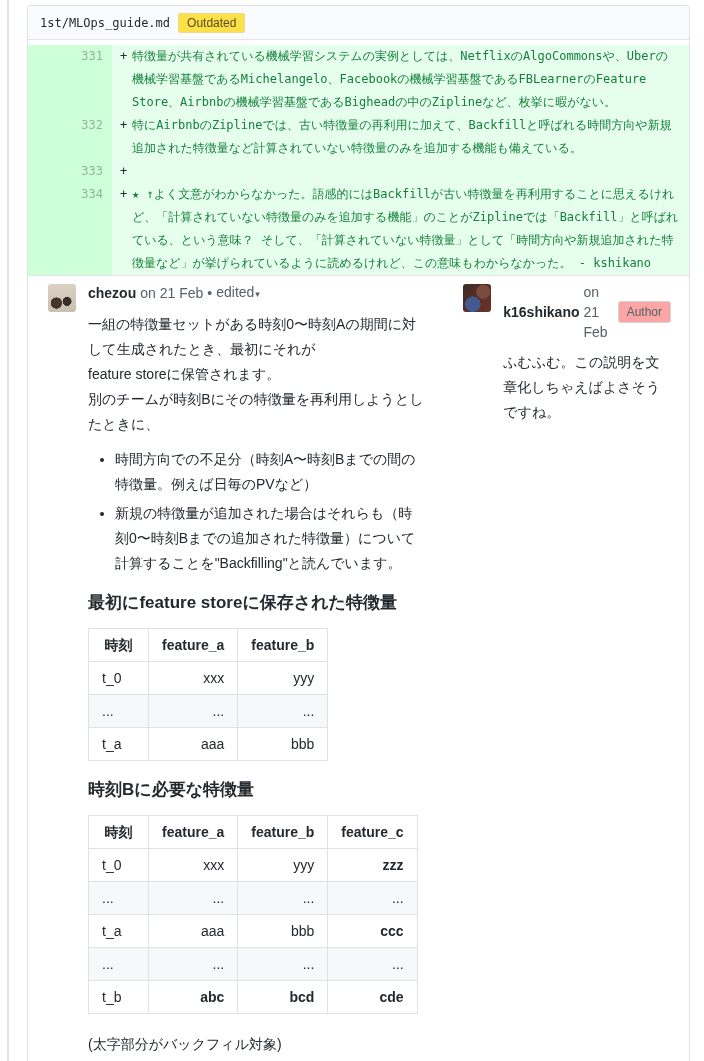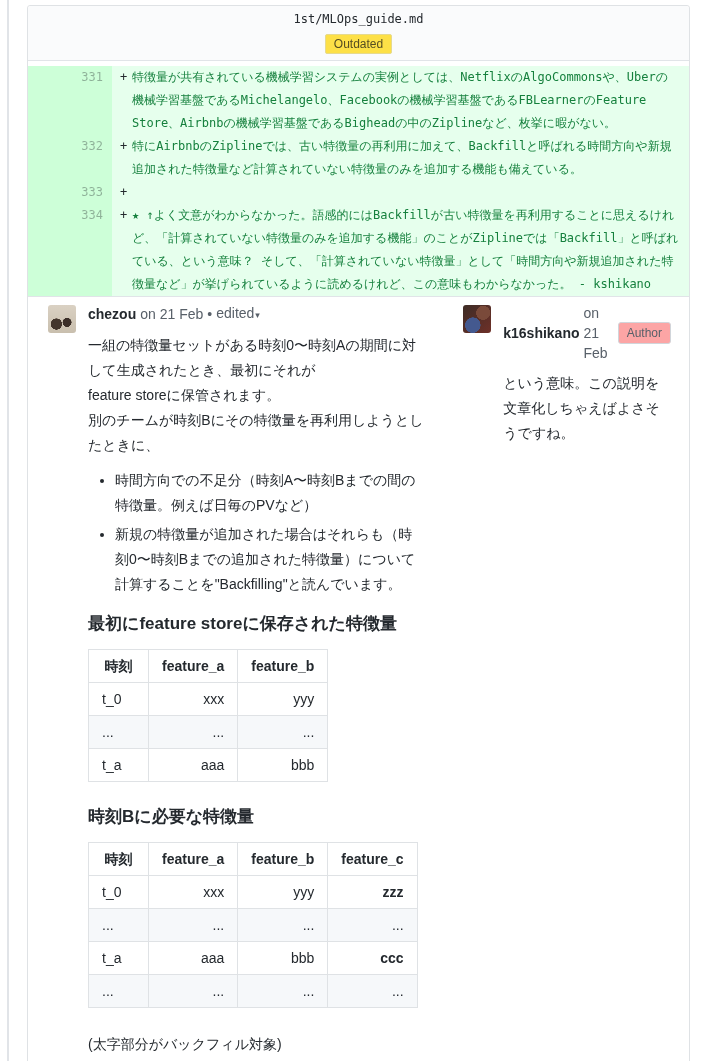--- a/index.html
+++ b/index.html
@@ -13,21 +13,21 @@
 
   .card {
     position:absolute; left:27px; top:5px; width:663px; min-height:1056px;
     background:#fff; border:1px solid #dfe2e5; border-radius:3px;
     display:flex; flex-direction:column;
   }
 
   
   .card-header {
     background:#fafbfc; border-bottom:1px solid #e1e4e8; border-radius:3px 3px 0 0;
-    padding:6px 12px; display:flex; align-items:center; gap:8px; min-height:34px;flex-direction:column;
+    padding:6px 12px; display:flex; align-items:center; gap:8px; min-height:34px;
   }
   .file-path {
     font-family:"DejaVu Sans Mono","Liberation Mono",monospace;
     font-size:12px; color:#24292e; text-decoration:none;
   }
   .badge-outdated {
     background:#fde047; border:1px solid #e6da8e; color:#554d22;
     font-size:12px; line-height:16px; padding:1px 8px; border-radius:2px;
   }
 
@@ -73,21 +73,21 @@
     border:1px solid #d1d5da; border-radius:3px; background:#fca5a5;
     color:#586069; font-size:12px; line-height:16px; padding:2px 8px; margin-left:6px;
   }
 
   .c-body { font-size:14px; line-height:25px; color:#24292e; margin-top:8px; }
   .c-body p { margin:0 0 10px 0; }
   .c-body ul { margin:2px 0 6px 0; padding-left:27px; }
   .c-body li { margin-bottom:4px; }
   .c-body h3 { font-size:17px; line-height:22px; margin:16px 0 14px 0; font-weight:bold; color:#24292e; }
 
-  table.md { border-collapse:collapse; margin:0 0 24px 0; font-size:14px; }
+  table.md { border-collapse:collapse; margin:0 0 18px 0; font-size:14px; }
   table.md th, table.md td { border:1px solid #dfe2e5; padding:6px 13px; line-height:20px; }
   table.md th { font-weight:bold; text-align:center; }
   table.md td { text-align:right; }
   table.md td:first-child { text-align:left; }
   table.md tr.alt td { background:#f6f8fa; }
   .col-t { min-width:60px; }
   .col-f { min-width:86px; }
   .b { font-weight:bold; }
 
   .note-line { margin:6px 0 12px 0; }
@@ -220,32 +220,38 @@
             <td>aaa</td>
             <td>bbb</td>
             <td class="b">ccc</td>
           </tr>
           <tr class="alt">
             <td>...</td>
             <td>...</td>
             <td>...</td>
             <td>...</td>
           </tr>
+          <tr>
+            <td>t_b</td>
+            <td class="b">abc</td>
+            <td class="b">bcd</td>
+            <td class="b">cde</td>
+          </tr>
         </tbody>
           </table>
 
         <p class="note-line">(太字部分がバックフィル対象)</p>
       </div>
     </div>
 
     <div class="comment">
       <div class="avatar avatar-k16"></div>
       <div class="c-meta">
         <a class="c-author" href="#">k16shikano</a>
         <span>on 21 Feb</span>
         <span class="badge-author">Author</span>
       </div>
-      <div class="c-body2">という意味。この説明を文章化しちゃえばよさそうですね。</div>
+      <div class="c-body2">ふむふむ。この説明を文章化しちゃえばよさそうですね。</div>
     </div>
 
     <div class="reply-strip"></div>
   </div>
 </div>
 
 </body></html>

